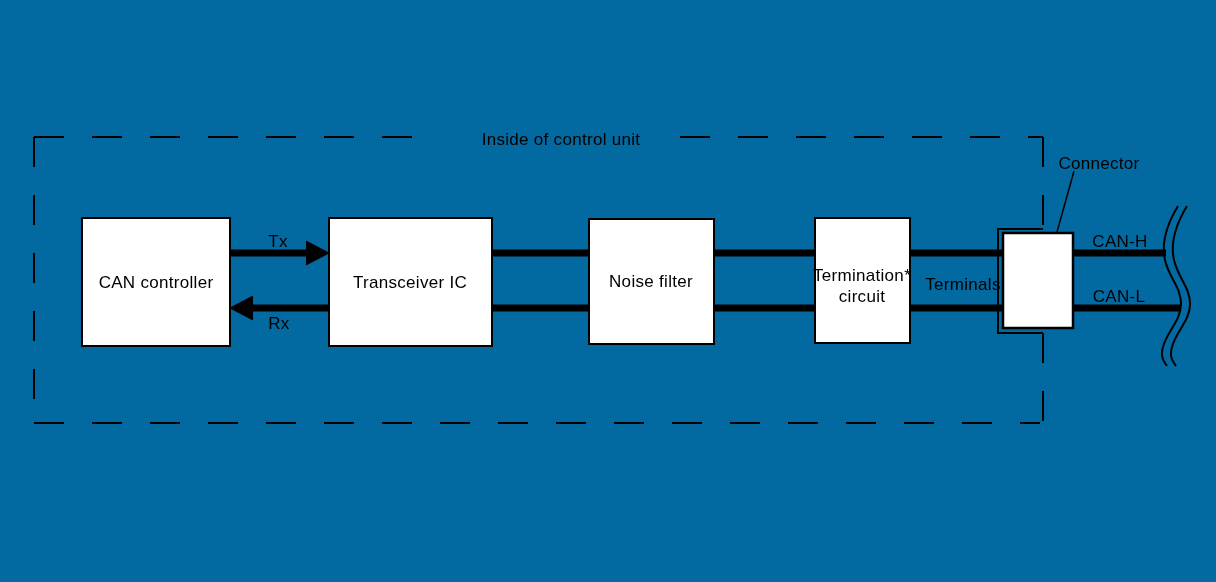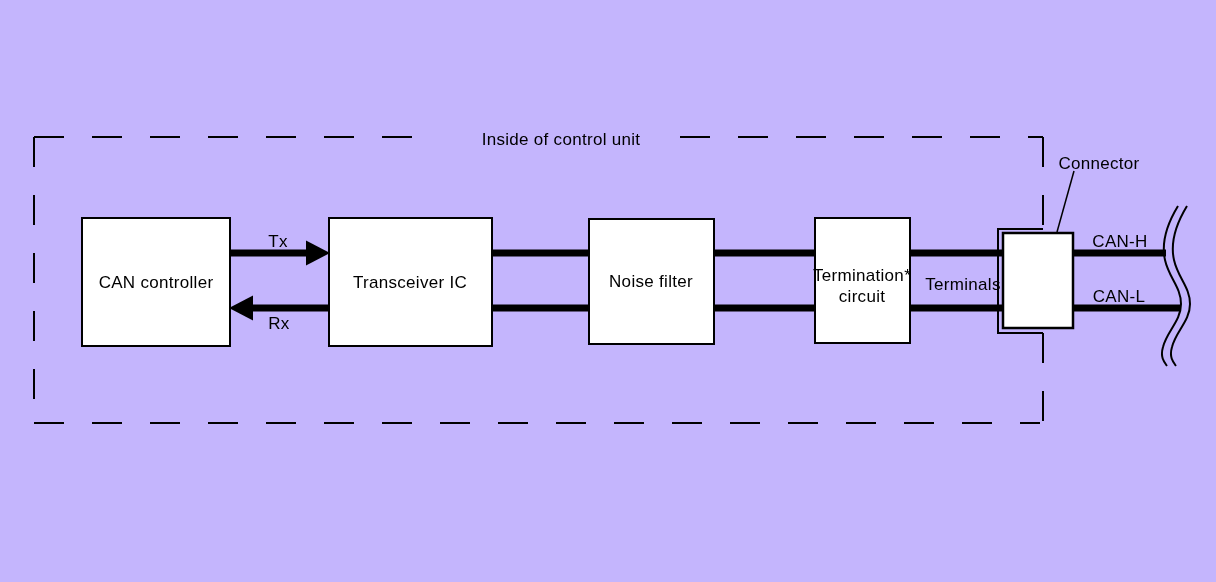--- a/index.html
+++ b/index.html
@@ -4,21 +4,21 @@
 <style>
   html, body {
     margin: 0;
     padding: 0;
     background: #ffffff;
   }
   .stage {
     position: relative;
     width: 1216px;
     height: 582px;
-    background: #c4b5fd;
+    background: #0369a1;
     overflow: hidden;
   }
   svg { display: block; }
   .lbl {
     font-family: "Liberation Sans", sans-serif;
     font-size: 17px;
     fill: #000000;
     letter-spacing: 0.3px;
   }
   .box {

